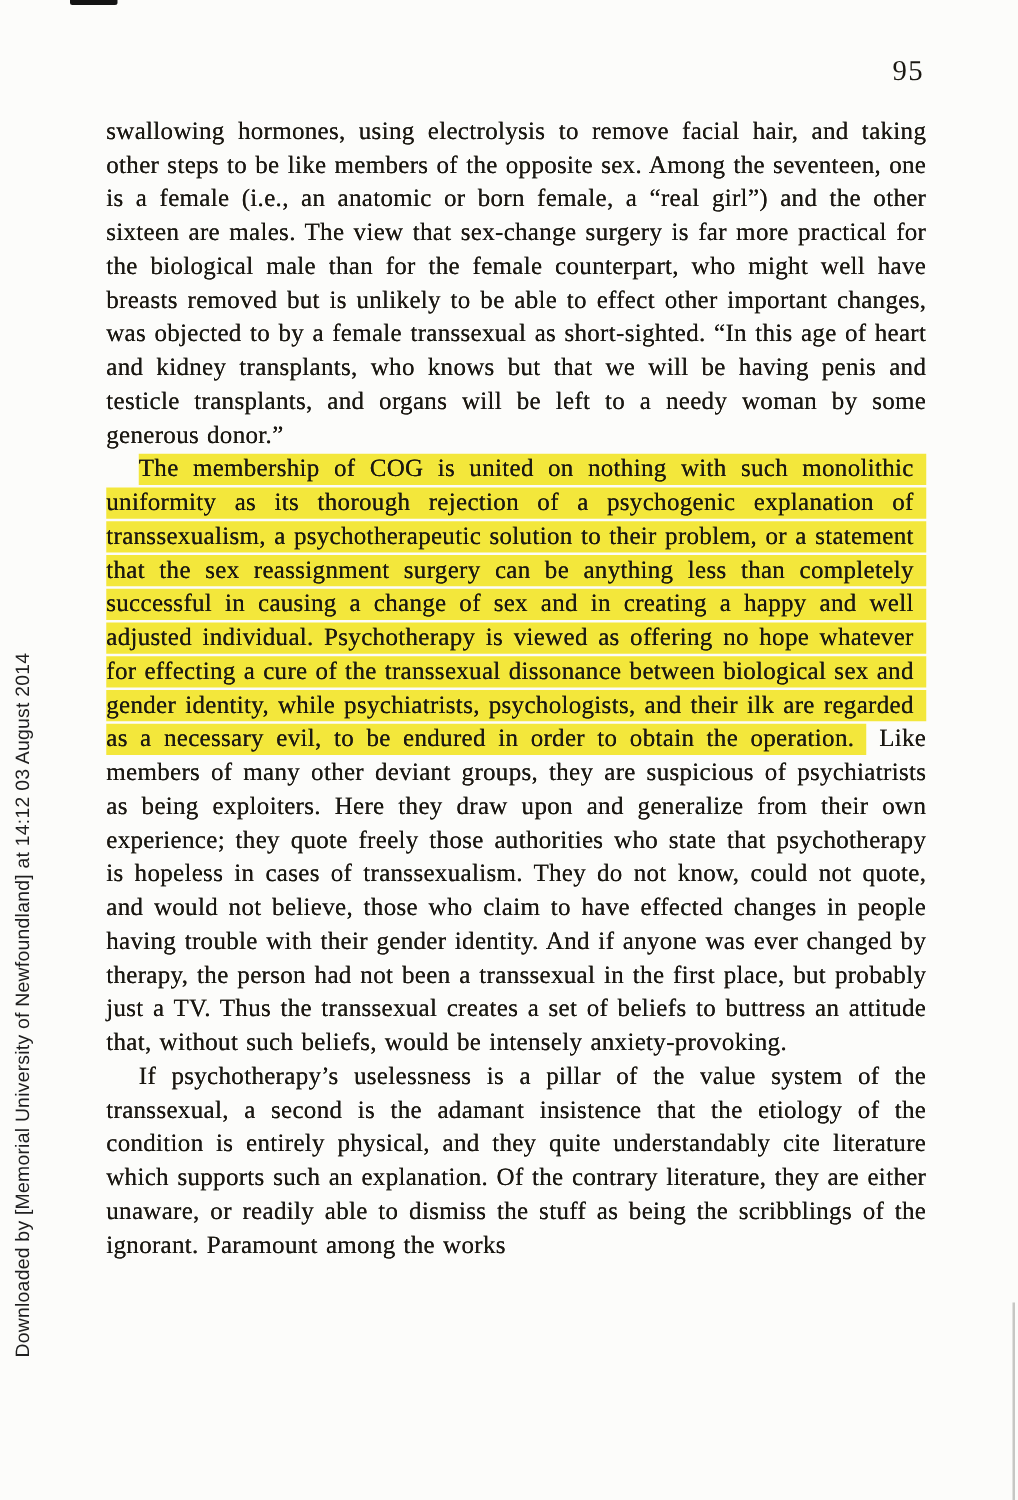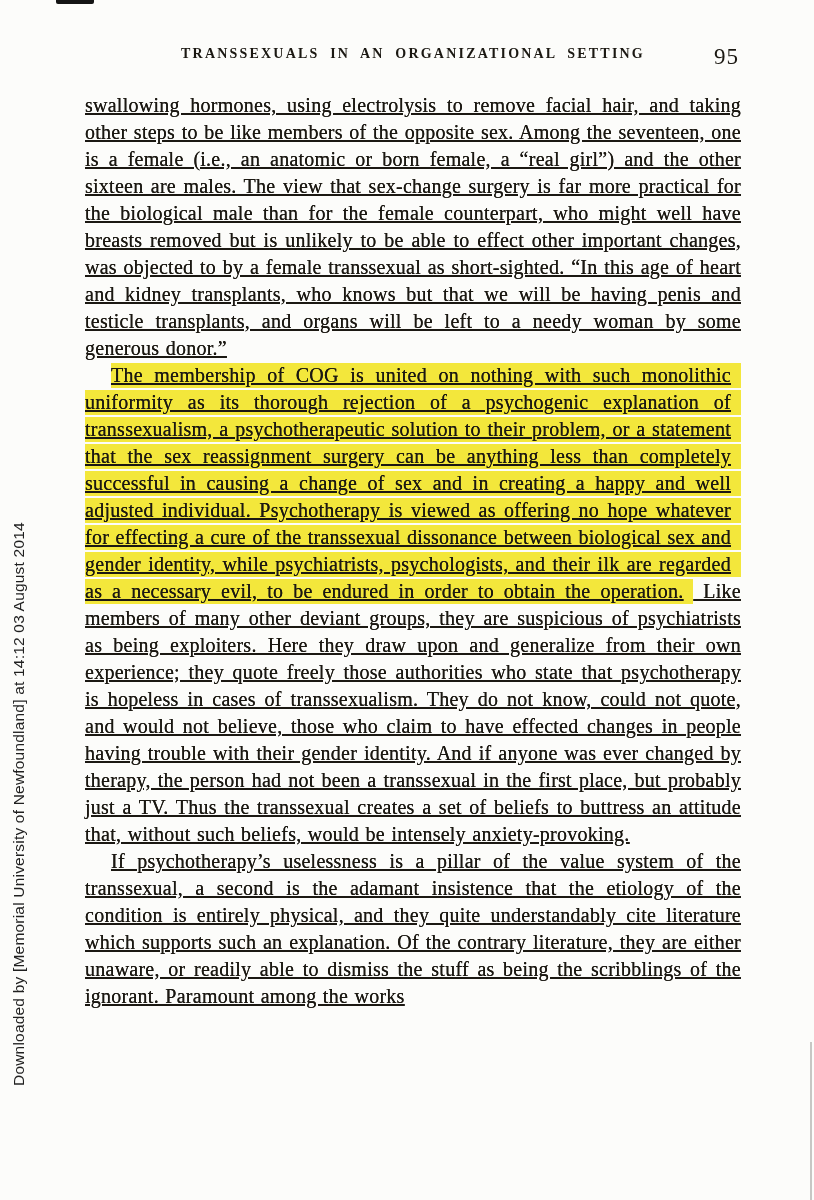--- a/index.html
+++ b/index.html
@@ -73,21 +73,20 @@
   }
   .body-text{
     margin-top:24px;
     font-size:20px;
     line-height:27px;
     letter-spacing:.25px;
     word-spacing:1.2px;
     text-align:justify;
     text-shadow:0 0 .4px var(--ink);
     hyphens:auto;
-    text-decoration:underline;
   }
   .para{margin:0;}
   .para.indent{text-indent:26px;}
   .highlight{
     background:var(--highlight);
     color:inherit;
     padding:1px 10px 2px 0;
     box-decoration-break:clone;
     -webkit-box-decoration-break:clone;
   }
@@ -100,21 +99,20 @@
   <div class="artifact-top"></div>
   <div class="artifact-right"></div>
 
   <div class="watermark">
     <span>Downloaded by [Memorial University of Newfoundland] at 14:12 03 August 2014</span>
   </div>
 
   <div class="content">
 
     <div class="running-head">
-      <span class="head-title">TRANSSEXUALS IN AN ORGANIZATIONAL SETTING</span>
       <span class="page-number">95</span>
     </div>
 
     <div class="body-text">
 
       <p class="para">swallowing hormones, using electrolysis to remove facial hair, and taking other steps to be like members of the opposite sex. Among the seventeen, one is a female (i.e., an anatomic or born female, a “real girl”) and the other sixteen are males. The view that sex-change surgery is far more practical for the biological male than for the female counterpart, who might well have breasts removed but is unlikely to be able to effect other important changes, was objected to by a female transsexual as short-sighted. “In this age of heart and kidney transplants, who knows but that we will be having penis and testicle transplants, and organs will be left to a needy woman by some generous donor.”</p>
 
       <p class="para indent"><mark class="highlight">The membership of COG is united on nothing with such monolithic uniformity as its thorough rejection of a psychogenic explanation of transsexualism, a psychotherapeutic solution to their problem, or a statement that the sex reassignment surgery can be anything less than completely successful in causing a change of sex and in creating a happy and well adjusted individual. Psychotherapy is viewed as offering no hope whatever for effecting a cure of the transsexual dissonance between biological sex and gender identity, while psychiatrists, psychologists, and their ilk are regarded as a necessary evil, to be endured in order to obtain the operation.</mark><span> Like members of many other deviant groups, they are suspicious of psychiatrists as being exploiters. Here they draw upon and generalize from their own experience; they quote freely those authorities who state that psychotherapy is hopeless in cases of transsexualism. They do not know, could not quote, and would not believe, those who claim to have effected changes in people having trouble with their gender identity. And if anyone was ever changed by therapy, the person had not been a transsexual in the first place, but probably just a TV. Thus the transsexual creates a set of beliefs to buttress an attitude that, without such beliefs, would be intensely anxiety-provoking.</span></p>
 
       <p class="para indent">If psychotherapy’s uselessness is a pillar of the value system of the transsexual, a second is the adamant insistence that the etiology of the condition is entirely physical, and they quite understandably cite literature which supports such an explanation. Of the contrary literature, they are either unaware, or readily able to dismiss the stuff as being the scribblings of the ignorant. Paramount among the works</p>

